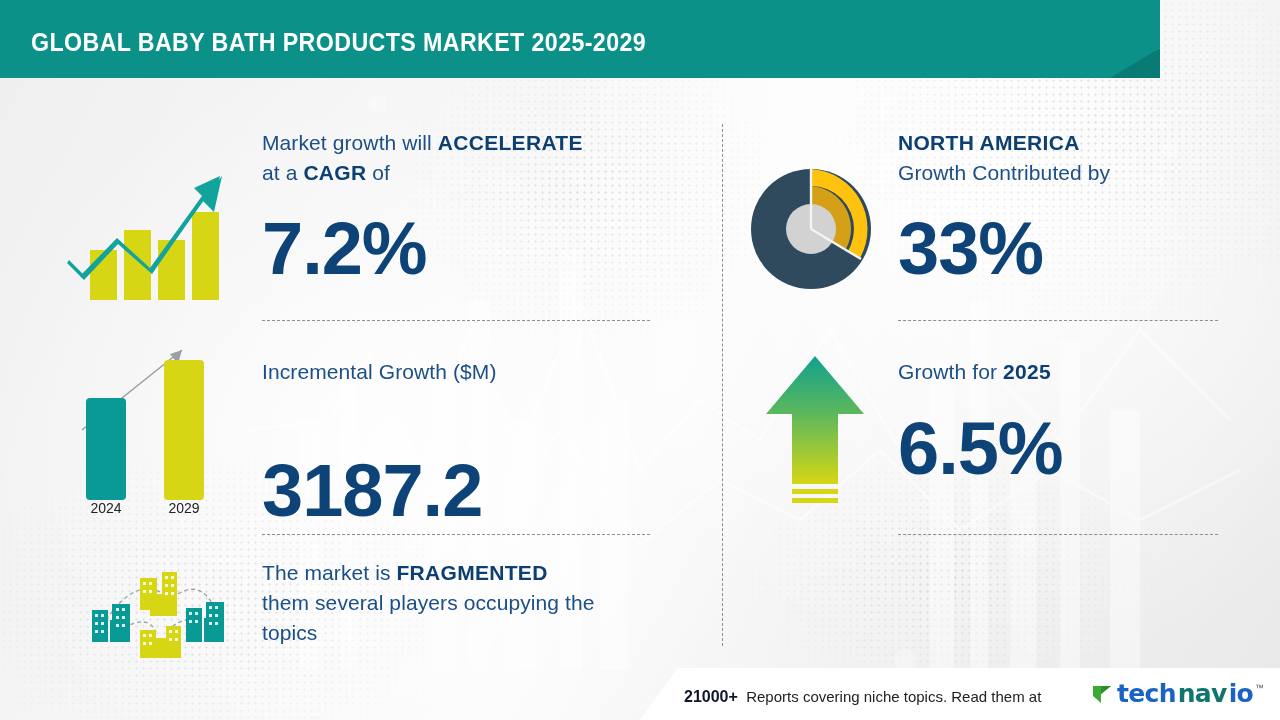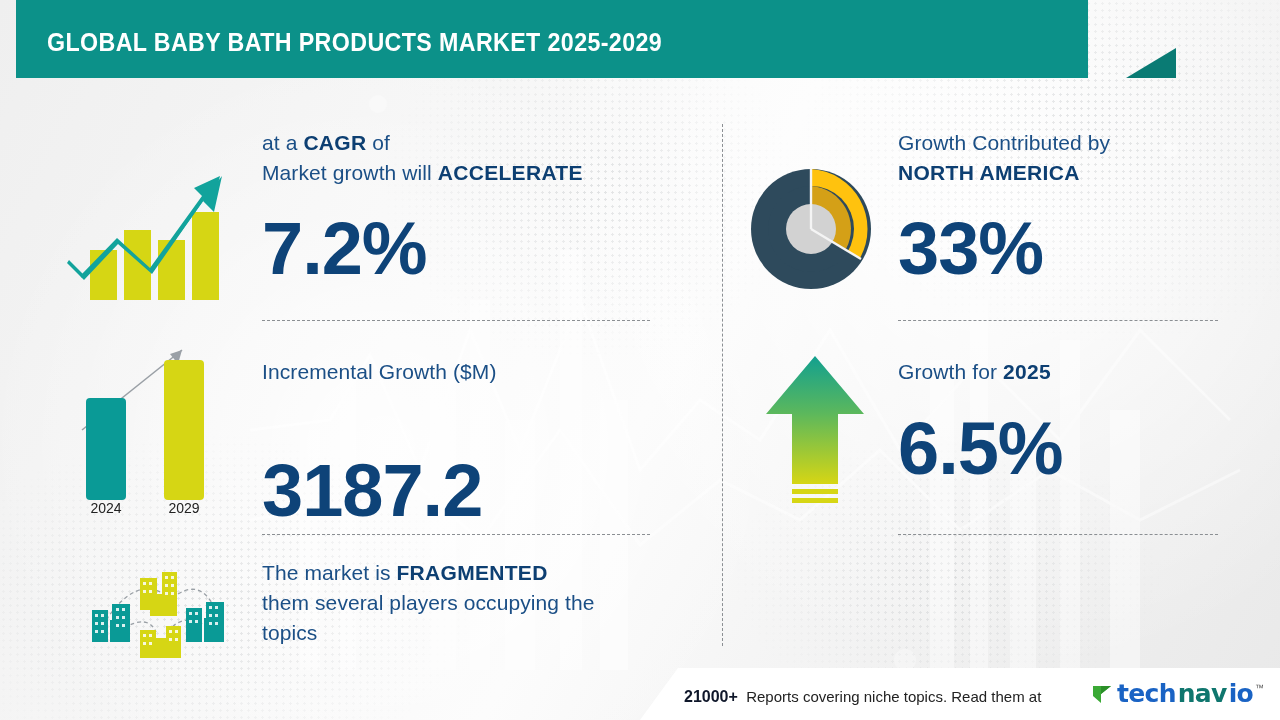--- a/index.html
+++ b/index.html
@@ -33,23 +33,22 @@
       radial-gradient(ellipse 380px 240px at 16% 84%, #000 0%, transparent 72%),
       radial-gradient(ellipse 300px 200px at 74% 80%, #000 0%, transparent 72%);
     opacity:.85;
   }
   #bg-bars {
     position:absolute; inset:0; opacity:.55;
   }
 
   
   #header {
-    position:absolute; left:0; top:0; width:1072px; height:78px;
+    position:absolute; left:0; top:0; width:1160px; height:78px;
     z-index:5;
-    margin-left:16px;
   }
   #header .band {
     position:absolute; inset:0;
     background:#0c9189;
     clip-path:polygon(0 0, 1160px 0, 1160px 48px, 1118px 78px, 0 78px);
   }
   #header .fold {
     position:absolute; left:1110px; top:48px; width:52px; height:32px;
     background:#0a7b74;
     clip-path:polygon(0 30px, 50px 0, 50px 30px);
@@ -177,24 +176,24 @@
       <rect x="62" y="80" width="27" height="70"></rect>
       <rect x="96" y="90" width="27" height="60"></rect>
       <rect x="130" y="62" width="27" height="88"></rect>
     </g>
     <path d="M8 112 L20 124 L55 88 L88 118 L140 46 L132 38 L158 26 L150 58 L142 50 L90 122 L56 92 L20 128 Z" fill="#12a39c"></path>
     <path d="M7 110 L22 125 L55 90 L88 120 L146 44 L160 26 L152 62 L141 51 L90 124 L56 94 L22 130 L5 113 Z" fill="#12a39c"></path>
   </svg>
 </div>
 <div class="block" style="left:262px; top:128px;">
   <div class="cap">
+    <span>Market growth will </span><b>ACCELERATE</b>
+  </div>
+  <div class="cap">
     <span>at a </span><b>CAGR</b><span>  of</span>
-  </div>
-  <div class="cap">
-    <span>Market growth will </span><b>ACCELERATE</b>
   </div>
 </div>
 <div class="block bignum" style="left:262px; top:210px;">7.2%</div>
 
 <div class="block" style="left:70px; top:330px;">
   <svg width="160" height="185" viewBox="0 0 160 185">
     <g stroke="#9aa0a6" stroke-width="1.6" fill="none">
       <path d="M12 100 L112 20"></path>
     </g>
     <path d="M112 20 L100 24 L108 34 Z" fill="#9aa0a6"></path>
@@ -290,22 +289,22 @@
     <circle cx="66" cy="66" r="43" fill="#2e4a5c"></circle>
     <path d="M66 66 L66 23 A43 43 0 0 1 101 86 Z" fill="#d4a017"></path>
     <circle cx="66" cy="66" r="25" fill="#d2d2d2"></circle>
     <g stroke="#f4f4f4" stroke-width="2.4" fill="none">
       <path d="M66 66 L66 6"></path>
       <path d="M66 66 L116 96"></path>
     </g>
   </svg>
 </div>
 <div class="block" style="left:898px; top:128px;">
+  <div class="cap"><b>NORTH AMERICA</b></div>
   <div class="cap">Growth Contributed by</div>
-  <div class="cap"><b>NORTH AMERICA</b></div>
 </div>
 <div class="block bignum" style="left:898px; top:210px;">33%</div>
 
 <div class="block" style="left:760px; top:352px;">
   <svg width="110" height="160" viewBox="0 0 110 160">
     <defs>
       <linearGradient id="arrowGrad" x1="0" y1="0" x2="0" y2="1">
         <stop offset="0%" stop-color="#12a08f"></stop>
         <stop offset="45%" stop-color="#5cb85c"></stop>
         <stop offset="100%" stop-color="#d6d614"></stop>

